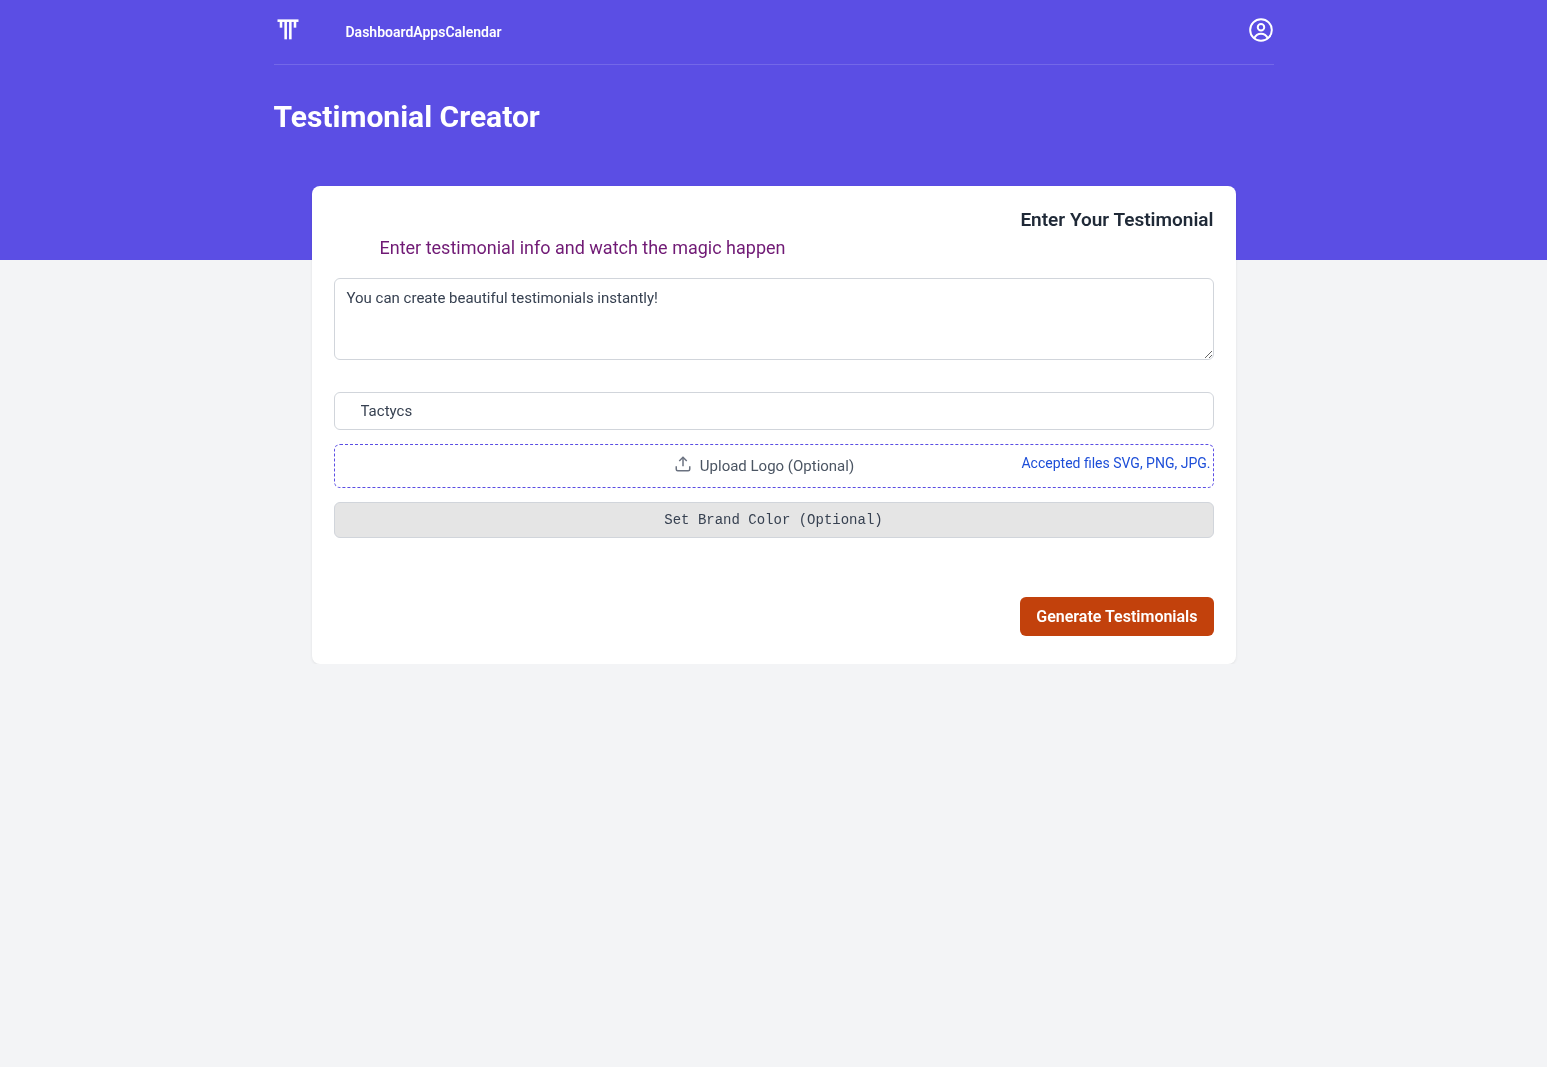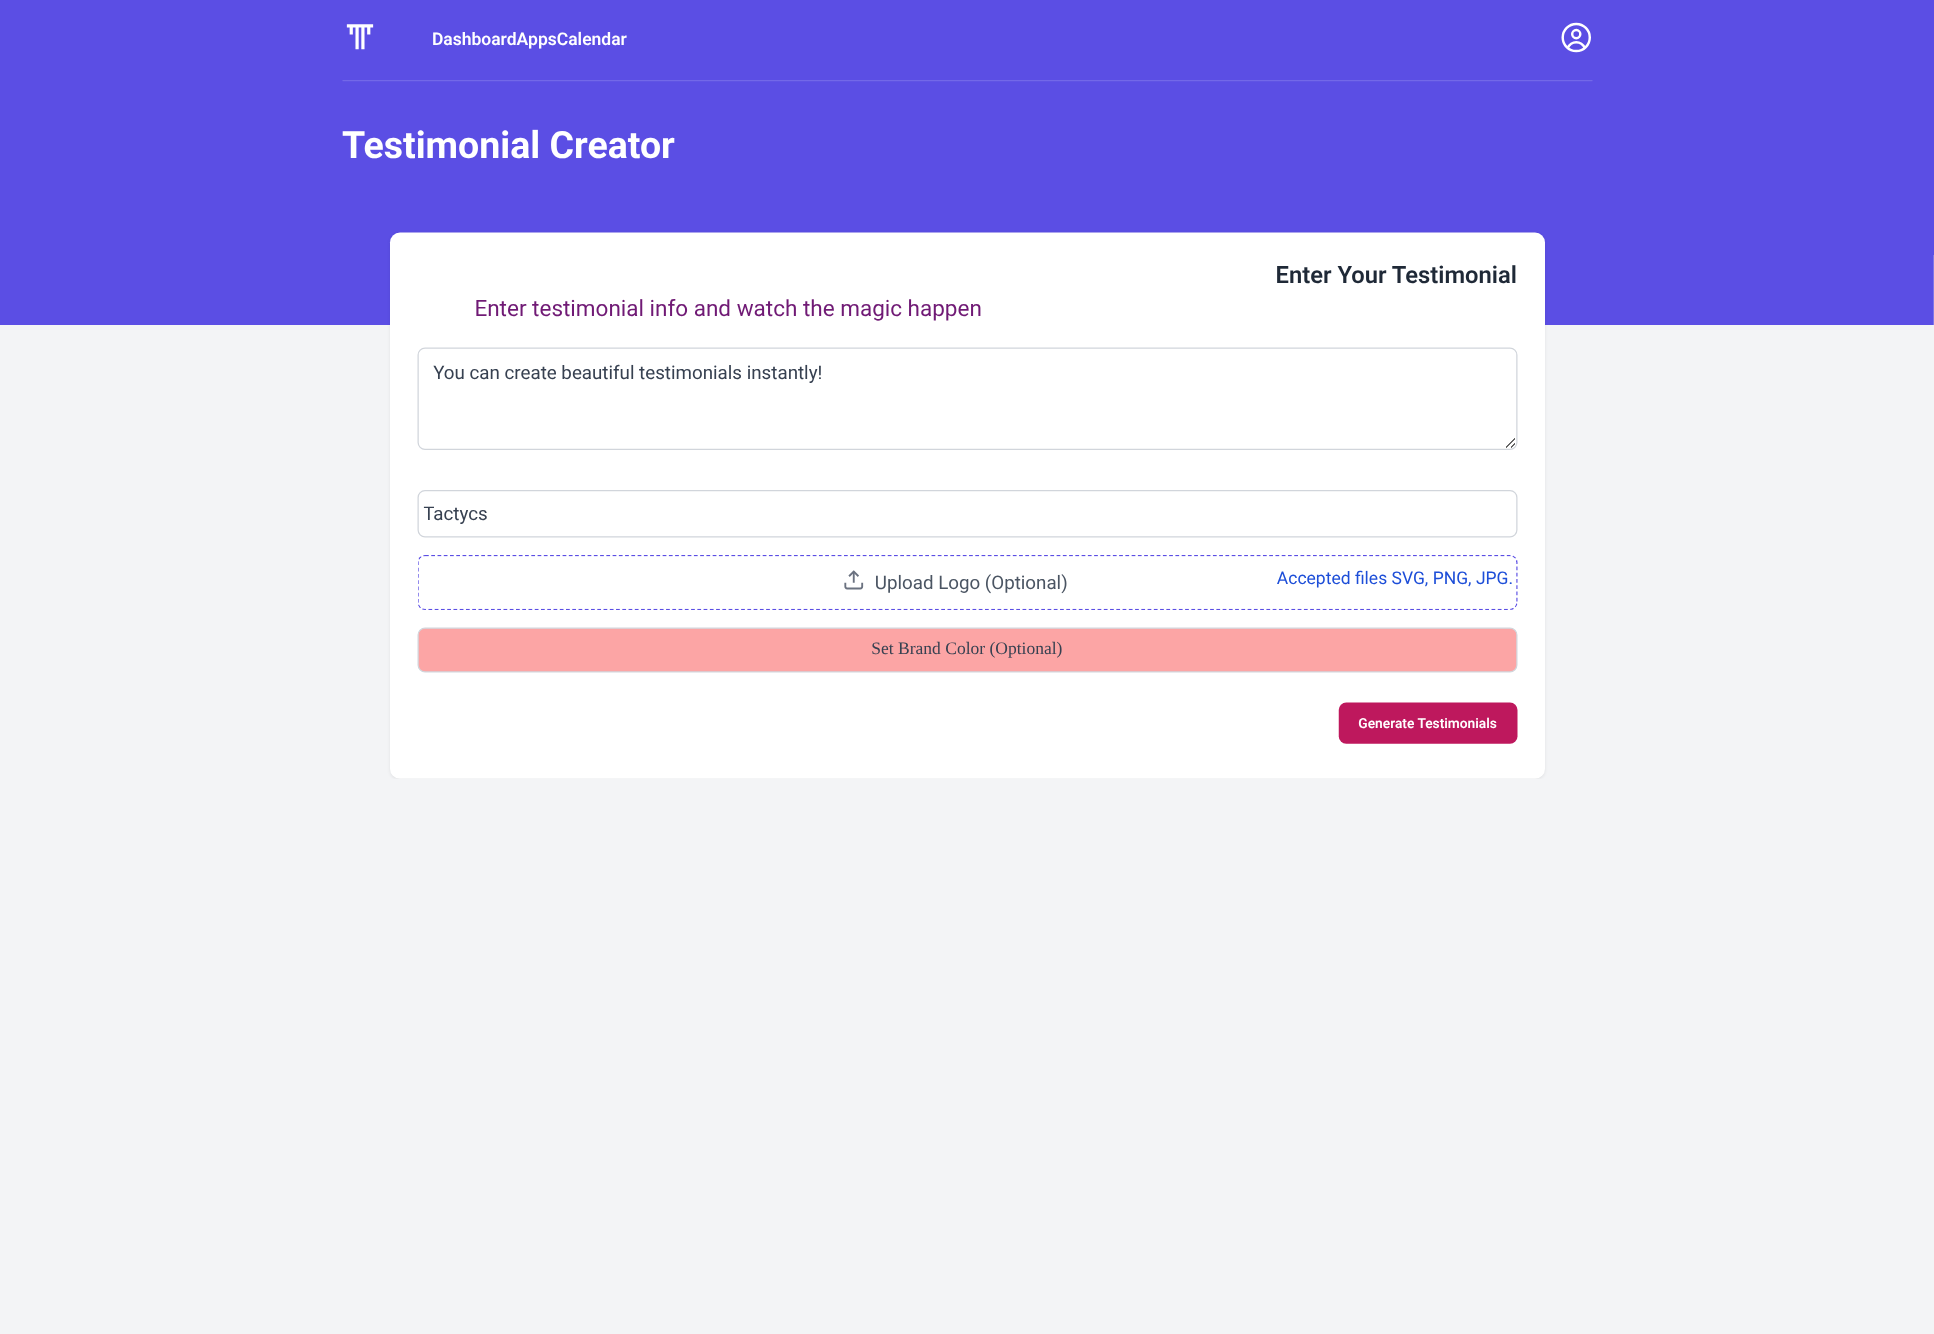--- a/index.html
+++ b/index.html
@@ -115,21 +115,21 @@
       color: #374151;
       resize: vertical;
       margin-bottom: 28px;
     }
     
     .input-field {
       width: 100%;
       height: 38px;
       border: 1px solid #d1d5db;
       border-radius: 6px;
-      padding: 0 4px;
+      padding: 0 26px;
       font-size: 15px;
       font-family: inherit;
       color: #374151;
       margin-bottom: 14px;
     }
     
     .upload-zone {
       width: 100%;
       border: 1.5px dashed #5b4ee4;
       border-radius: 6px;
@@ -163,43 +163,44 @@
     .upload-hint {
       color: #1d4ed8;
       font-size: 14px;
     }
     
     .brand-color-btn {
       width: 100%;
       height: 36px;
       border: 1px solid #d1d5db;
       border-radius: 6px;
-      background: #fca5a5;
+      background: #e5e5e5;
       font-size: 14px;
       color: #374151;
       cursor: pointer;
-      font-family: Liberation Serif, serif;
+      font-family: Liberation Mono, monospace;
     }
     
     .actions {
       display: flex;
       justify-content: flex-end;
       margin-top: 24px;
     }
     
     .generate-btn {
-      background-color: #be185d;
+      background-color: #c2410c;
       color: #fff;
       border: none;
       border-radius: 6px;
       padding: 10px 16px;
-      font-size: 11px;
+      font-size: 16px;
       font-weight: 600;
       cursor: pointer;
       font-family: inherit;
+      margin-top: 35px;
     }
   </style>
 </head>
 <body>
 
 <div class="header-bg"></div>
 
 <div class="container">
   <nav class="navbar">
     <div class="nav-left">

